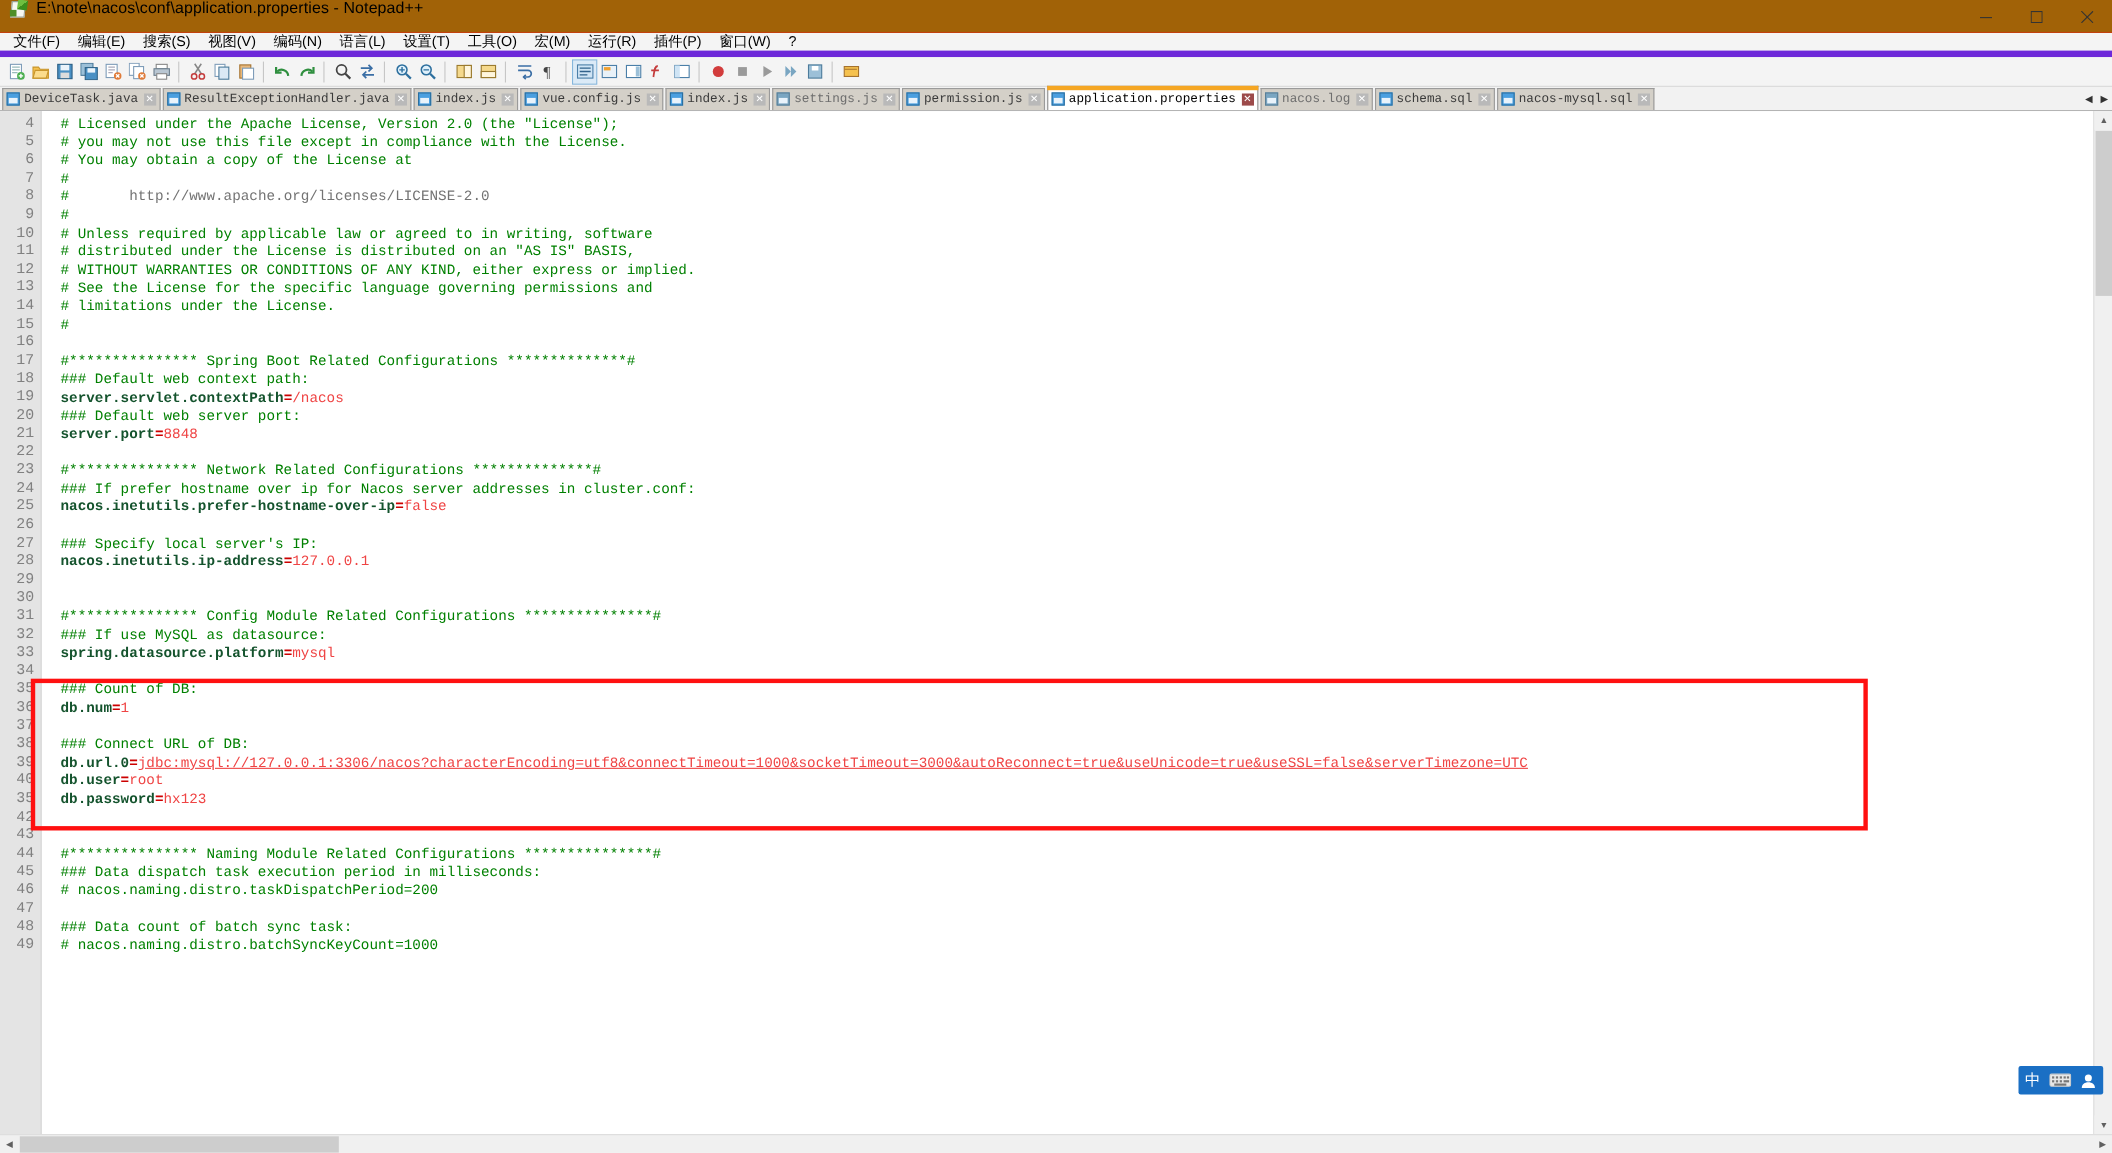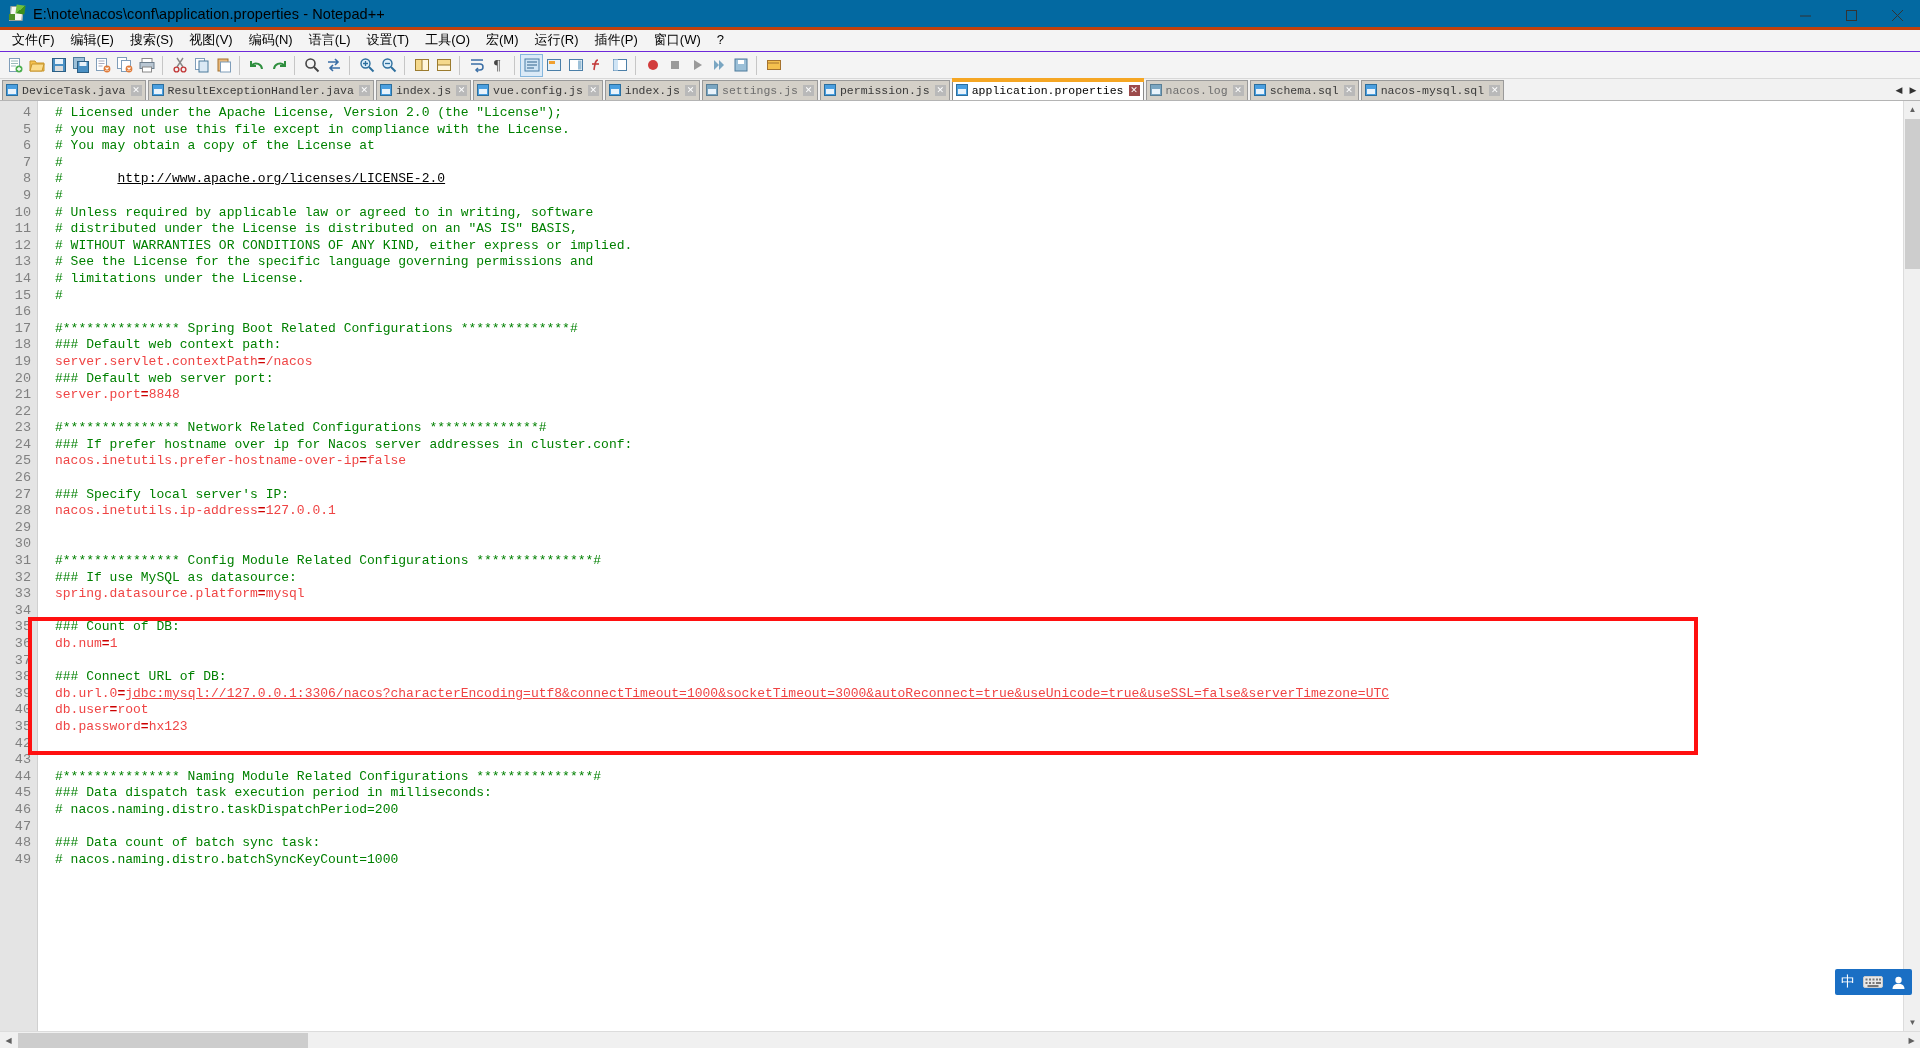--- a/index.html
+++ b/index.html
@@ -6,22 +6,22 @@
   html, body {
     width: 1920px; height: 1048px;
     overflow: hidden;
     background: #f0f0f0;
     font-family: "Liberation Sans", sans-serif;
     -webkit-font-smoothing: none;
   }
 
   
   .titlebar {
-    height: 30px; display: flex; align-items: center;
-    background: #0369a1; border-bottom: 3px solid #c2410c;
+    height: 30px; display: flex; 
+    background: #a16207; border-bottom: 1px solid #c2410c;
     position: relative;
   }
   .app-icon {
     width: 18px; height: 18px; margin-left: 8px; margin-right: 7px;
     position: relative; flex: none;
   }
   .app-icon .sheet {
     position: absolute; left: 2px; top: 1px; width: 13px; height: 15px;
     background: #f7f7f2; border: 1px solid #9aa29a;
     transform: skewX(-6deg);
@@ -45,21 +45,21 @@
   .win-btn {
     width: 46px; height: 30px; display: flex; align-items: center; justify-content: center;
     color: #333;
   }
   .win-btn svg { display: block; }
 
   
   .menubar {
     height: 22px; background: #f4f4f4;
     display: flex; align-items: center; padding-left: 4px;
-    border-bottom: 1px solid #6d28d9;
+    border-bottom: 6px solid #6d28d9;
   }
   .menu-item {
     font-size: 13px; color: #000; padding: 2px 8px 3px 8px;
     white-space: nowrap; line-height: 16px;
   }
 
   
   .toolbar {
     height: 27px; background: #f4f4f4; display: flex; align-items: center;
     padding-left: 4px; border-bottom: 1px solid #d8d8d8;
@@ -135,24 +135,24 @@
   .foldcol {
     width: 12px; background: #ffffff; flex: none; padding-top: 4px;
   }
   .code {
     flex: 1; padding-top: 4px; position: relative;
     font-family: "Liberation Mono", monospace; font-size: 13px;
     white-space: pre; overflow: hidden;
   }
   .code .cl { height: 16.6px; line-height: 16.6px; padding-left: 5px; color: #008000; }
   .cmt { color: #008000; }
-  .key { color: #ef4444; }
+  .key { color: #14532d; font-weight: bold; }
   .eq  { color: #cc0000; font-weight: bold; }
   .val { color: #ef4444; }
-  .lnk { color: #000000; text-decoration: underline; }
+  .lnk { color: #737373; }
   .url-u { text-decoration: underline; }
 
   .redbox {
     position: absolute; border: 4px solid #ff1010; pointer-events: none;
   }
 
   
   .vscroll {
     position: absolute; right: 0; top: 0; width: 17px; height: 100%;
     background: #f0f0f0; border-left: 1px solid #dcdcdc;

